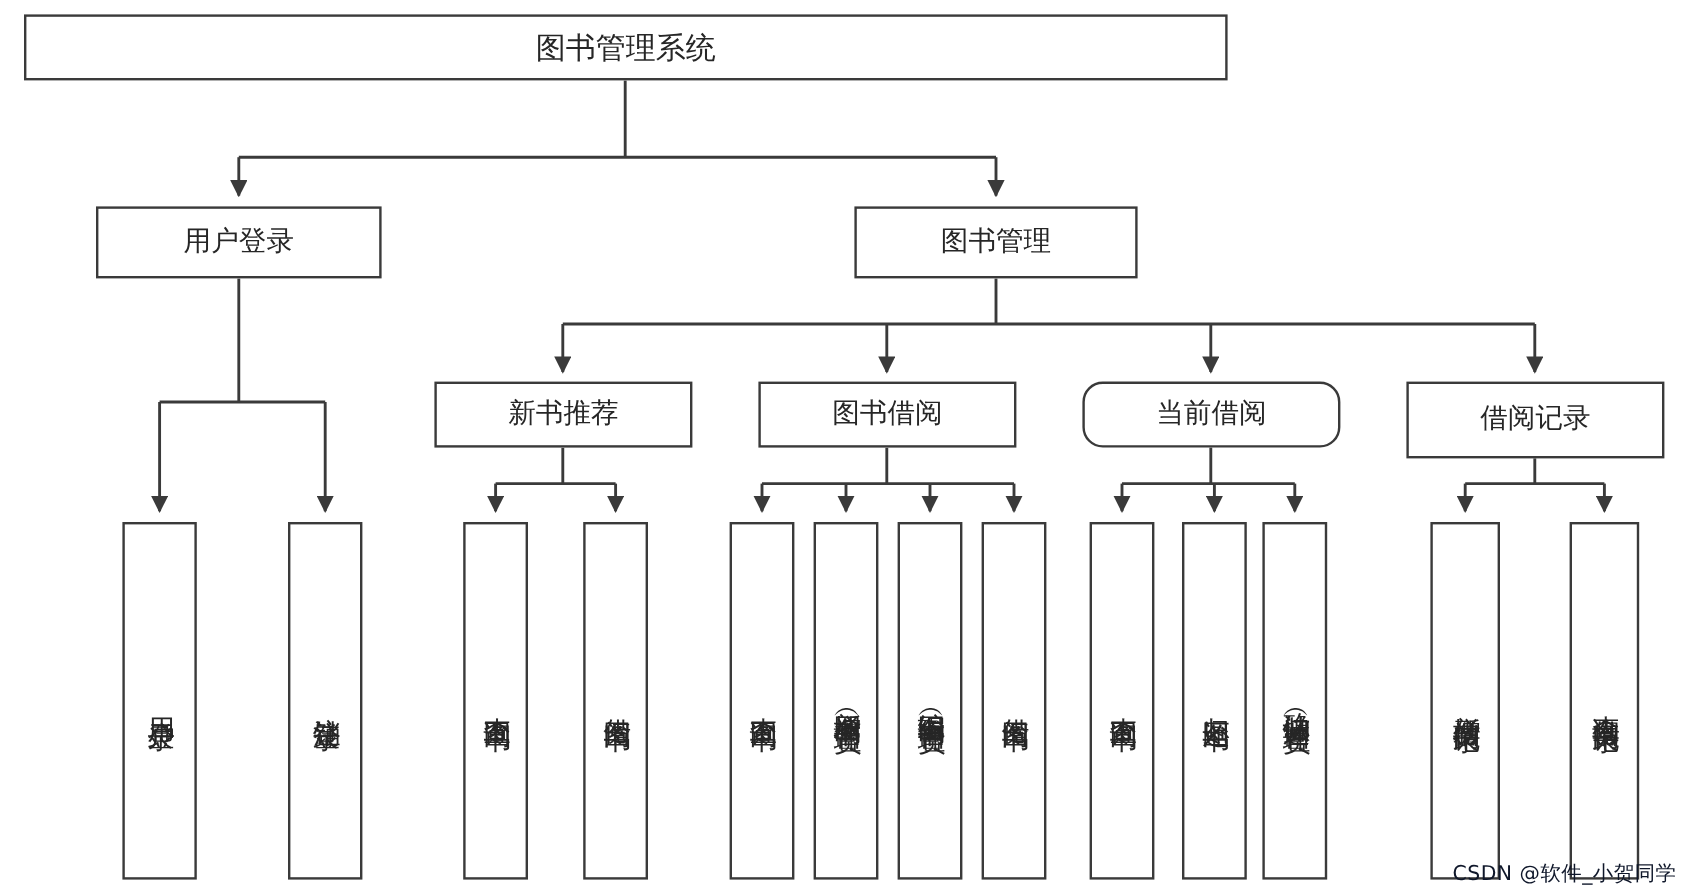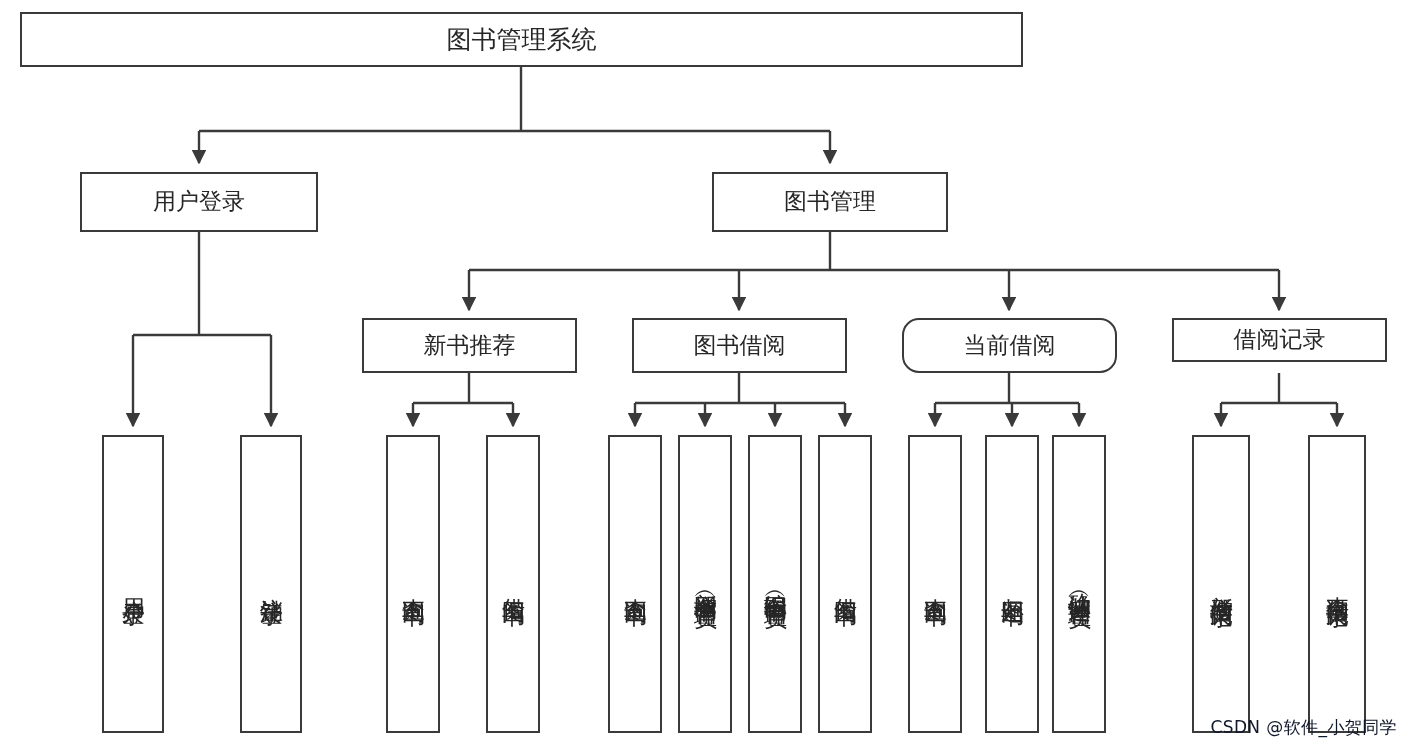--- a/index.html
+++ b/index.html
@@ -143,21 +143,21 @@
 
   <div class="node level-2" style="left:362px; top:318px; width:215px; height:55px;">
     <span class="node-label">新书推荐</span>
   </div>
   <div class="node level-2" style="left:632px; top:318px; width:215px; height:55px;">
     <span class="node-label">图书借阅</span>
   </div>
   <div class="node level-2" style="left:902px; top:318px; width:215px; height:55px;border-radius:17px;">
     <span class="node-label">当前借阅</span>
   </div>
-  <div class="node level-2" style="left:1172px; top:318px; width:215px; height:44px;">
+  <div class="node level-2" style="left:1172px; top:318px; width:215px; height:64px;">
     <span class="node-label">借阅记录</span>
   </div>
 
   <div class="node leaf" style="left:102px; top:435px; width:62px; height:298px;">
     <span class="vtext">用户登录</span>
   </div>
   <div class="node leaf" style="left:240px; top:435px; width:62px; height:298px;">
     <span class="vtext">注销登录</span>
   </div>
 

